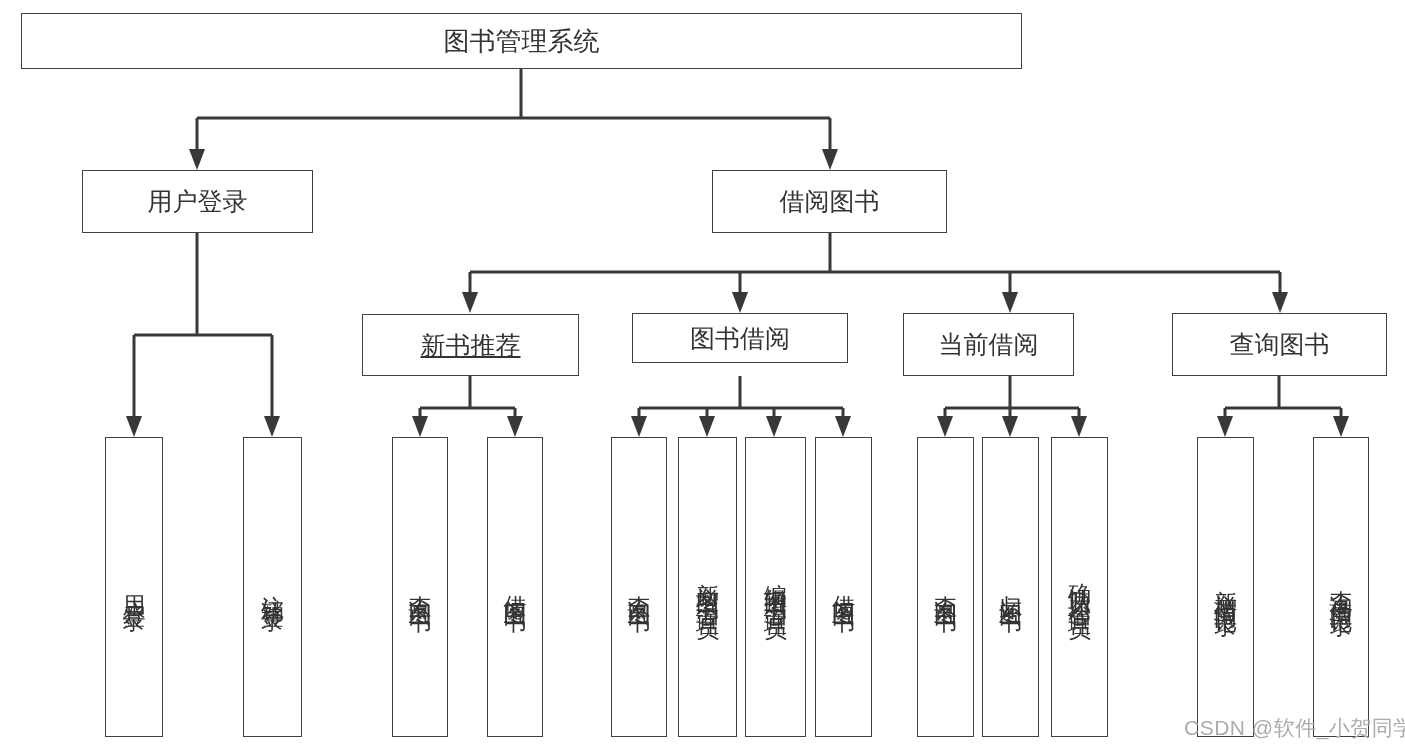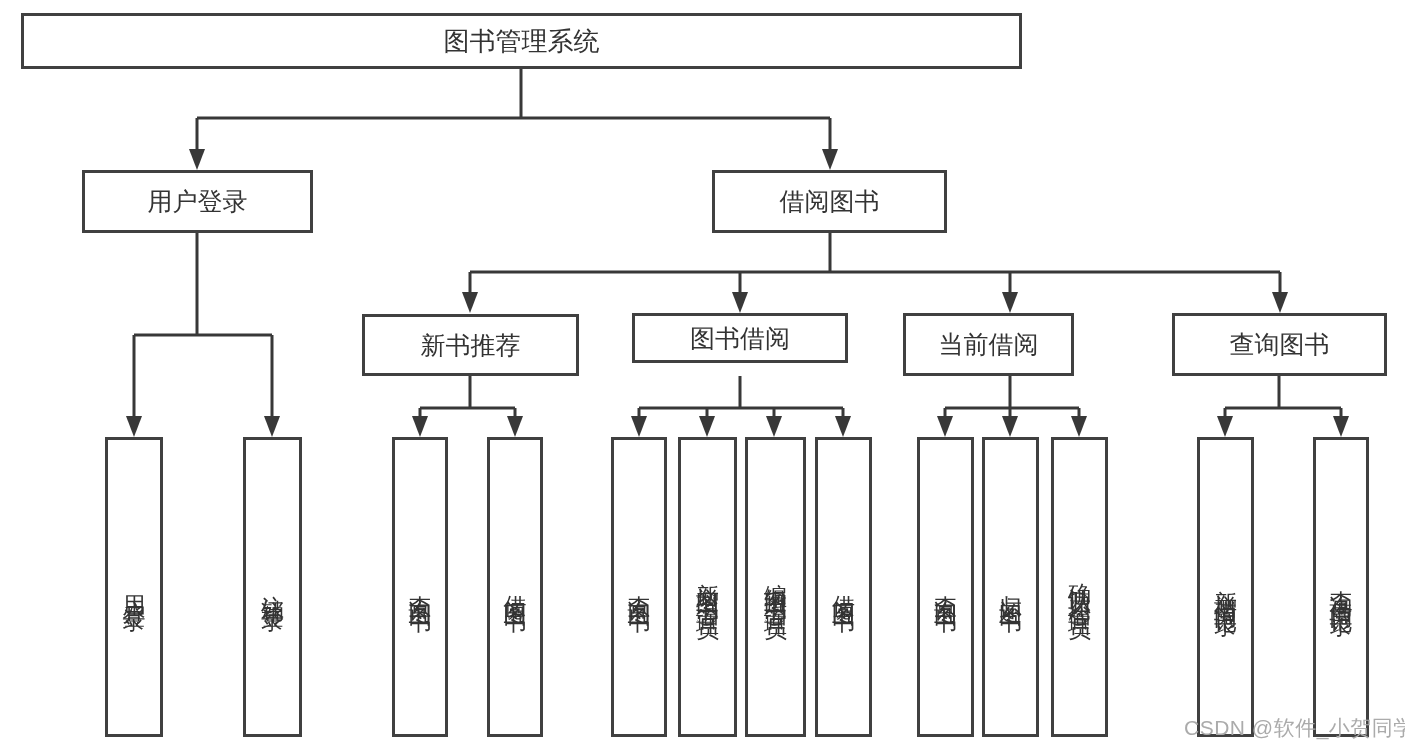--- a/index.html
+++ b/index.html
@@ -12,21 +12,21 @@
     overflow: hidden;
   }
   .wires {
     position: absolute;
     left: 0; top: 0;
     width: 1405px; height: 747px;
   }
   .box {
     position: absolute;
     box-sizing: border-box;
-    border: 3px solid #404040;
+    border: 1px solid #404040;
     background: #ffffff;
     color: #333333;
     display: flex;
     align-items: center;
     justify-content: center;
     text-align: center;
     white-space: nowrap;
   }
   .h { font-size: 25px; }
   .root-box { font-size: 26px; }
@@ -35,21 +35,21 @@
     text-orientation: upright;
     font-size: 23px;
     letter-spacing: 5px;
     white-space: normal;
     line-height: 1;
   }
   
   #n-root     { left: 21px;   top: 13px;  width: 1001px; height: 56px; }
   #n-l1-0     { left: 82px;   top: 170px; width: 231px;  height: 63px; }
   #n-l1-1     { left: 712px;  top: 170px; width: 235px;  height: 63px; }
-  #n-l2-0     { left: 362px;  top: 314px; width: 217px;  height: 62px; }
+  #n-l2-0     { left: 362px;  top: 314px; width: 217px;  height: 62px; text-decoration: underline; }
   #n-l2-1     { left: 632px;  top: 313px; width: 216px;  height: 50px; }
   #n-l2-2     { left: 903px;  top: 313px; width: 171px;  height: 63px; }
   #n-l2-3     { left: 1172px; top: 313px; width: 215px;  height: 63px; }
   #leaf-0  { left: 105px;  top: 437px; width: 58px; height: 300px; }
   #leaf-1  { left: 243px;  top: 437px; width: 59px; height: 300px; }
   #leaf-2  { left: 392px;  top: 437px; width: 56px; height: 300px; }
   #leaf-3  { left: 487px;  top: 437px; width: 56px; height: 300px; }
   #leaf-4  { left: 611px;  top: 437px; width: 56px; height: 300px; }
   #leaf-5  { left: 678px;  top: 437px; width: 59px; height: 300px; }
   #leaf-6  { left: 745px;  top: 437px; width: 61px; height: 300px; }

